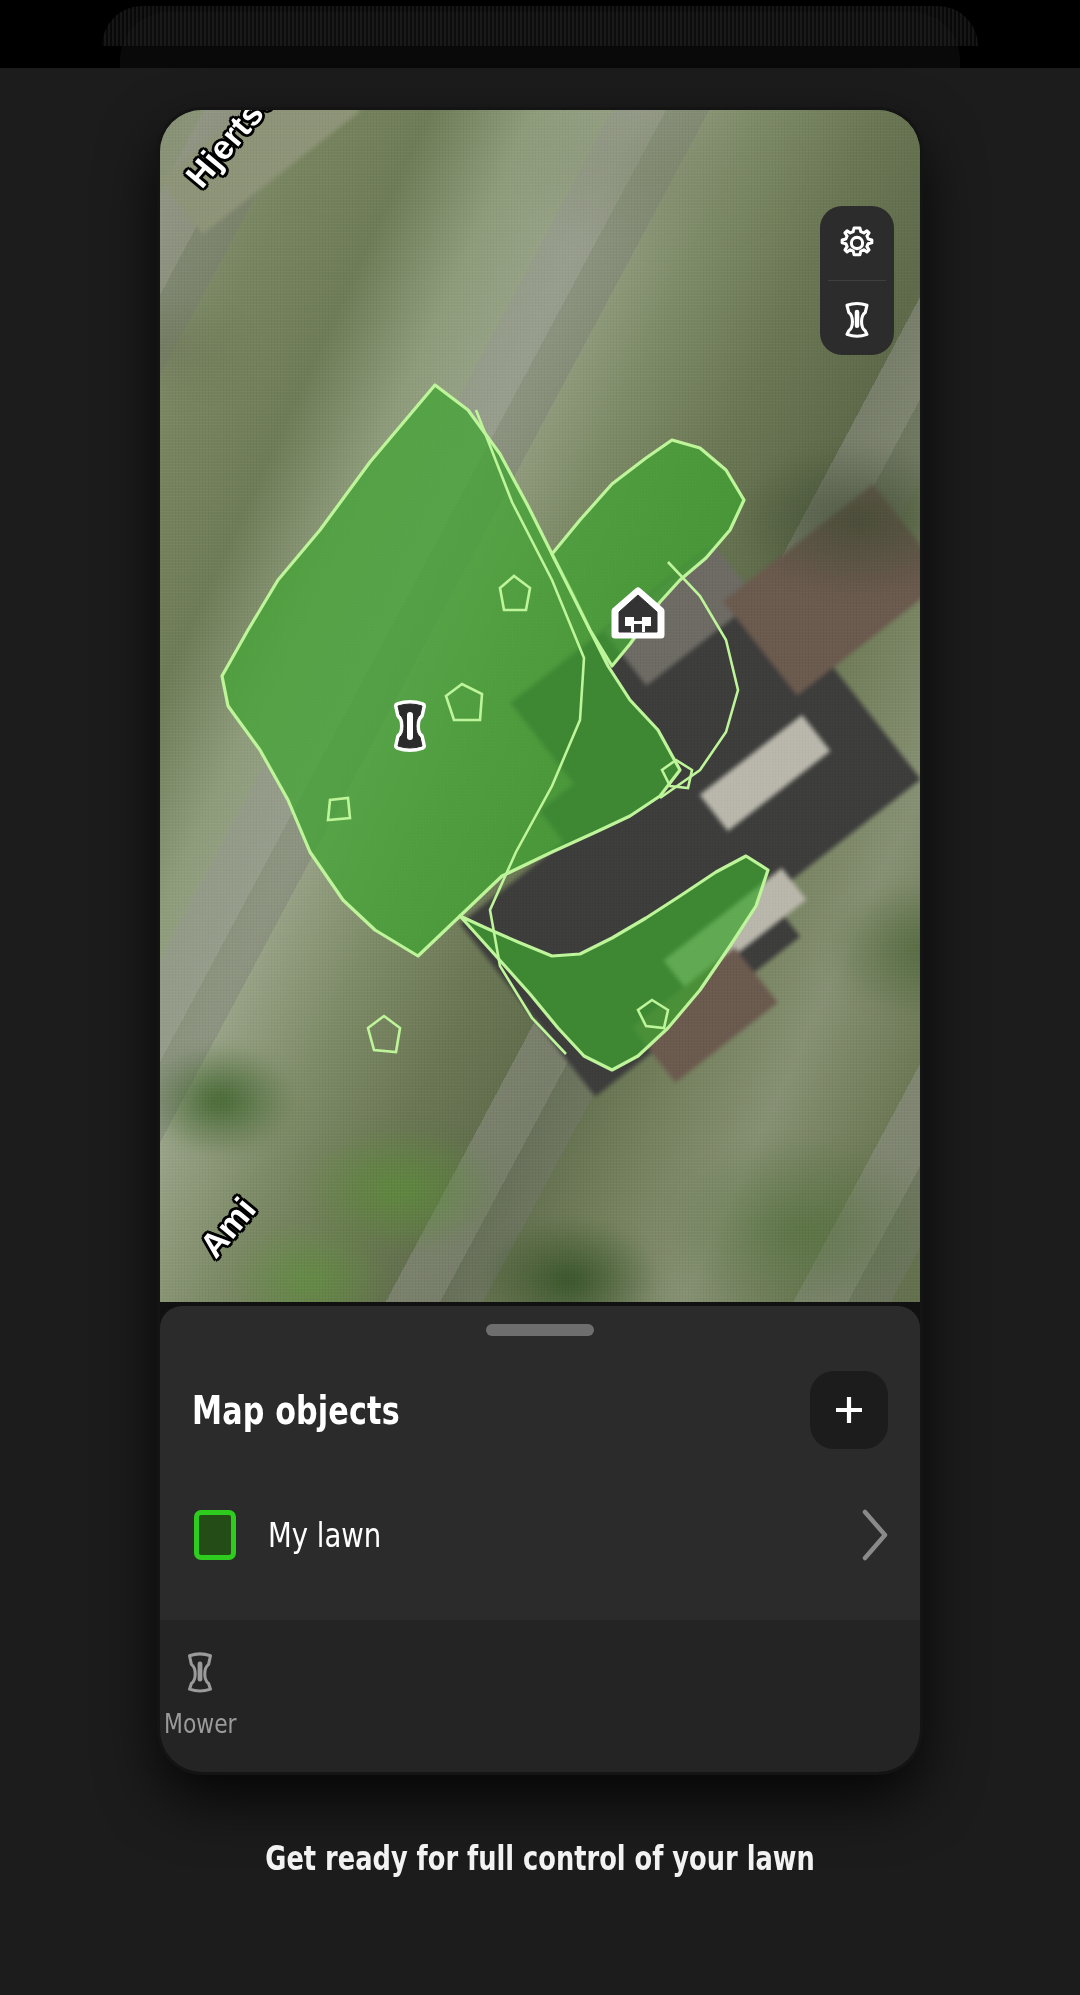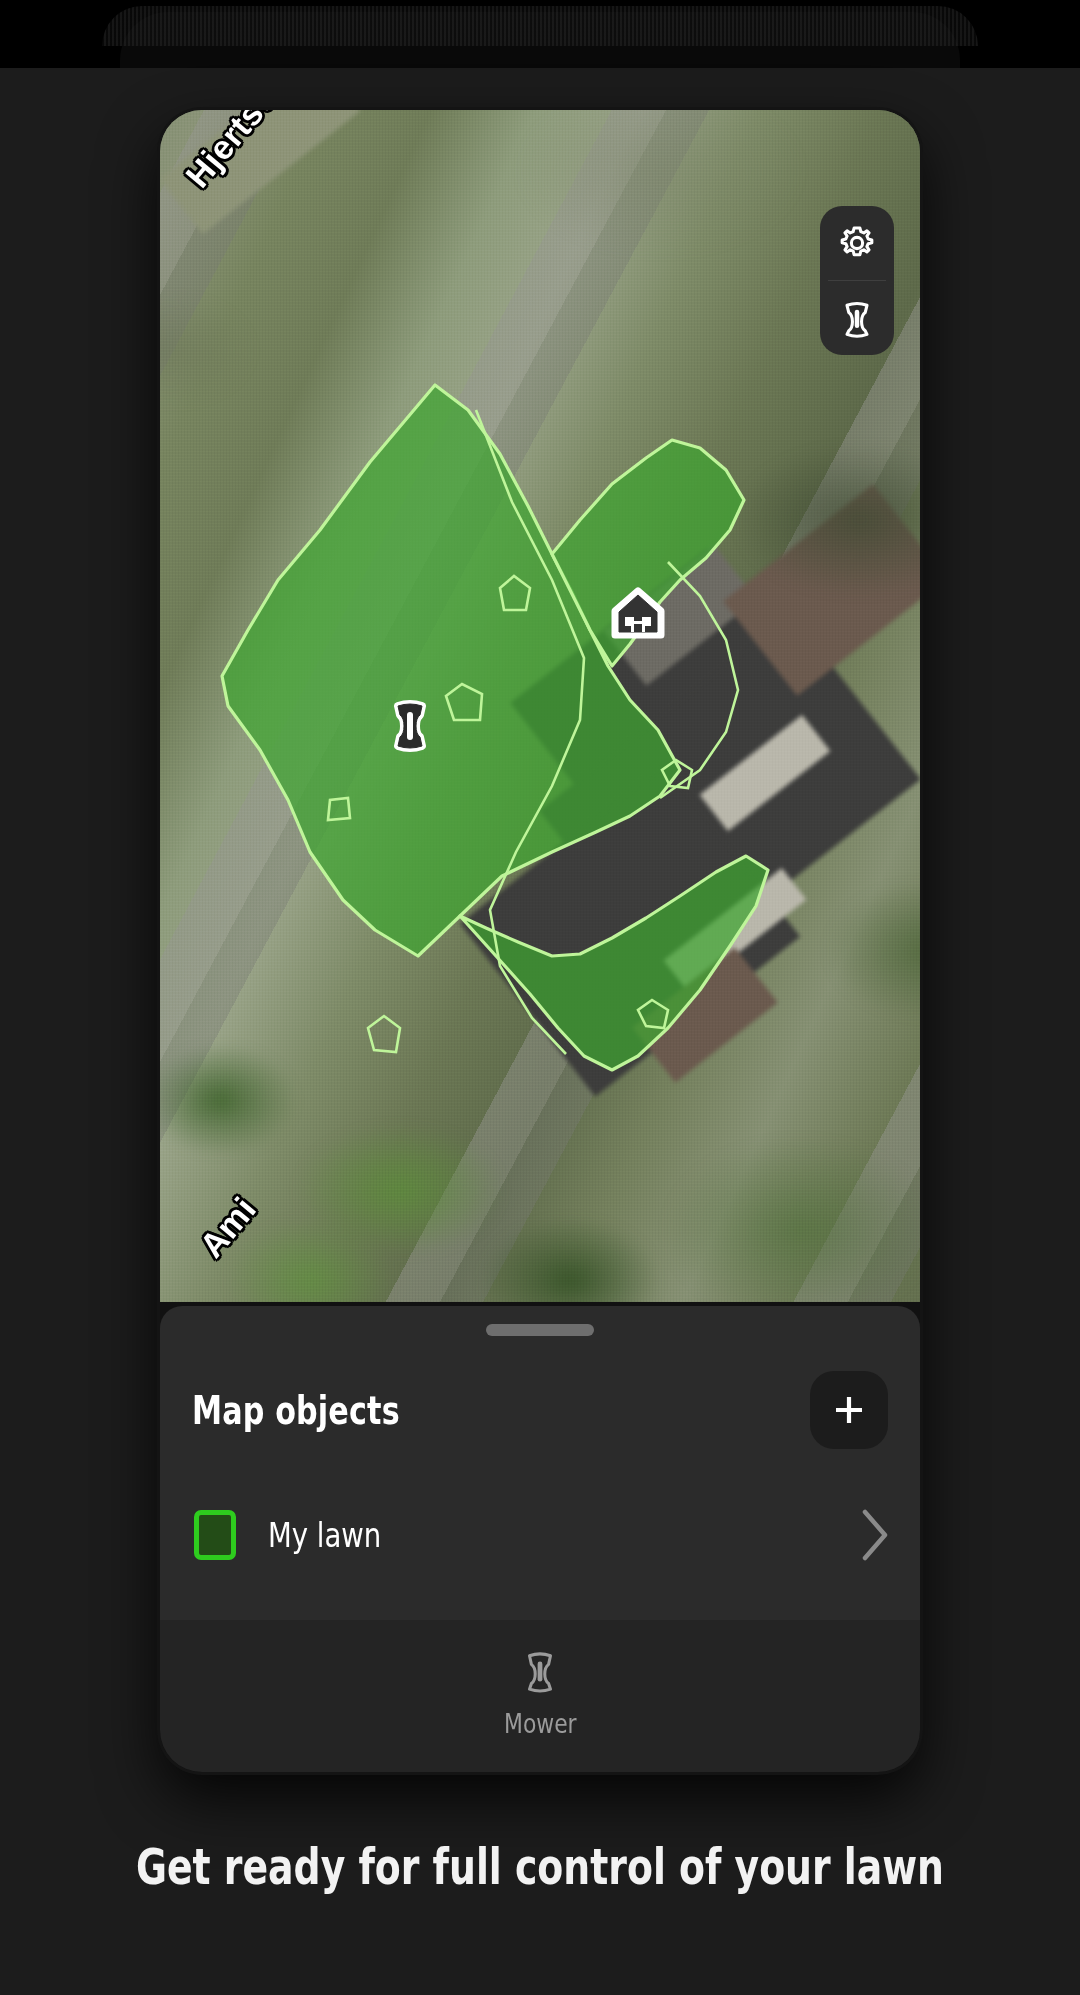--- a/index.html
+++ b/index.html
@@ -161,21 +161,21 @@
   .object-label{
     color:#fff;font-size:34px;margin-left:32px;flex:1 1 auto;
     font-family:"Liberation Sans Narrow","DejaVu Sans Condensed","Liberation Sans",sans-serif;
     transform:scaleX(.9);transform-origin:left center;
   }
   .chev{flex:0 0 auto;}
 
   
   #bottom-nav{
     position:absolute;left:0;bottom:0;width:760px;height:152px;
-    background:#242424;display:flex;align-items:flex-start;
+    background:#242424;display:flex;align-items:flex-start;flex-direction:column;
   }
   .nav-item{
     flex:1 1 0;height:152px;display:flex;flex-direction:column;
     align-items:center;justify-content:flex-start;padding-top:26px;
     box-sizing:border-box;cursor:pointer;position:relative;
   }
   .nav-icon{height:52px;display:flex;align-items:center;justify-content:center;}
   .nav-label{
     margin-top:10px;font-size:27px;color:#9b9b9b;
     font-family:"Liberation Sans Narrow","DejaVu Sans Condensed","Liberation Sans",sans-serif;
@@ -183,21 +183,21 @@
   }
   .nav-item.active .nav-label{color:#fff;}
   .nav-indicator{
     position:absolute;top:0;left:50%;transform:translateX(-50%);
     width:84px;height:11px;background:#E8601C;border-radius:0 0 8px 8px;
   }
 
   
   #caption{
     position:absolute;left:0;top:1838px;width:1080px;text-align:center;
-    color:#f2f2f2;font-size:50px;font-weight:bold;letter-spacing:0px;
+    color:#f2f2f2;font-size:34px;font-weight:bold;letter-spacing:0px;
     font-family:"Liberation Sans Narrow","DejaVu Sans Condensed","Liberation Sans",sans-serif;
   }
   #caption span{display:inline-block;transform:scaleX(.84);}
 </style>
 </head>
 <body>
 
 <div id="app-shell">
 
   <div id="top-artifact"></div>

